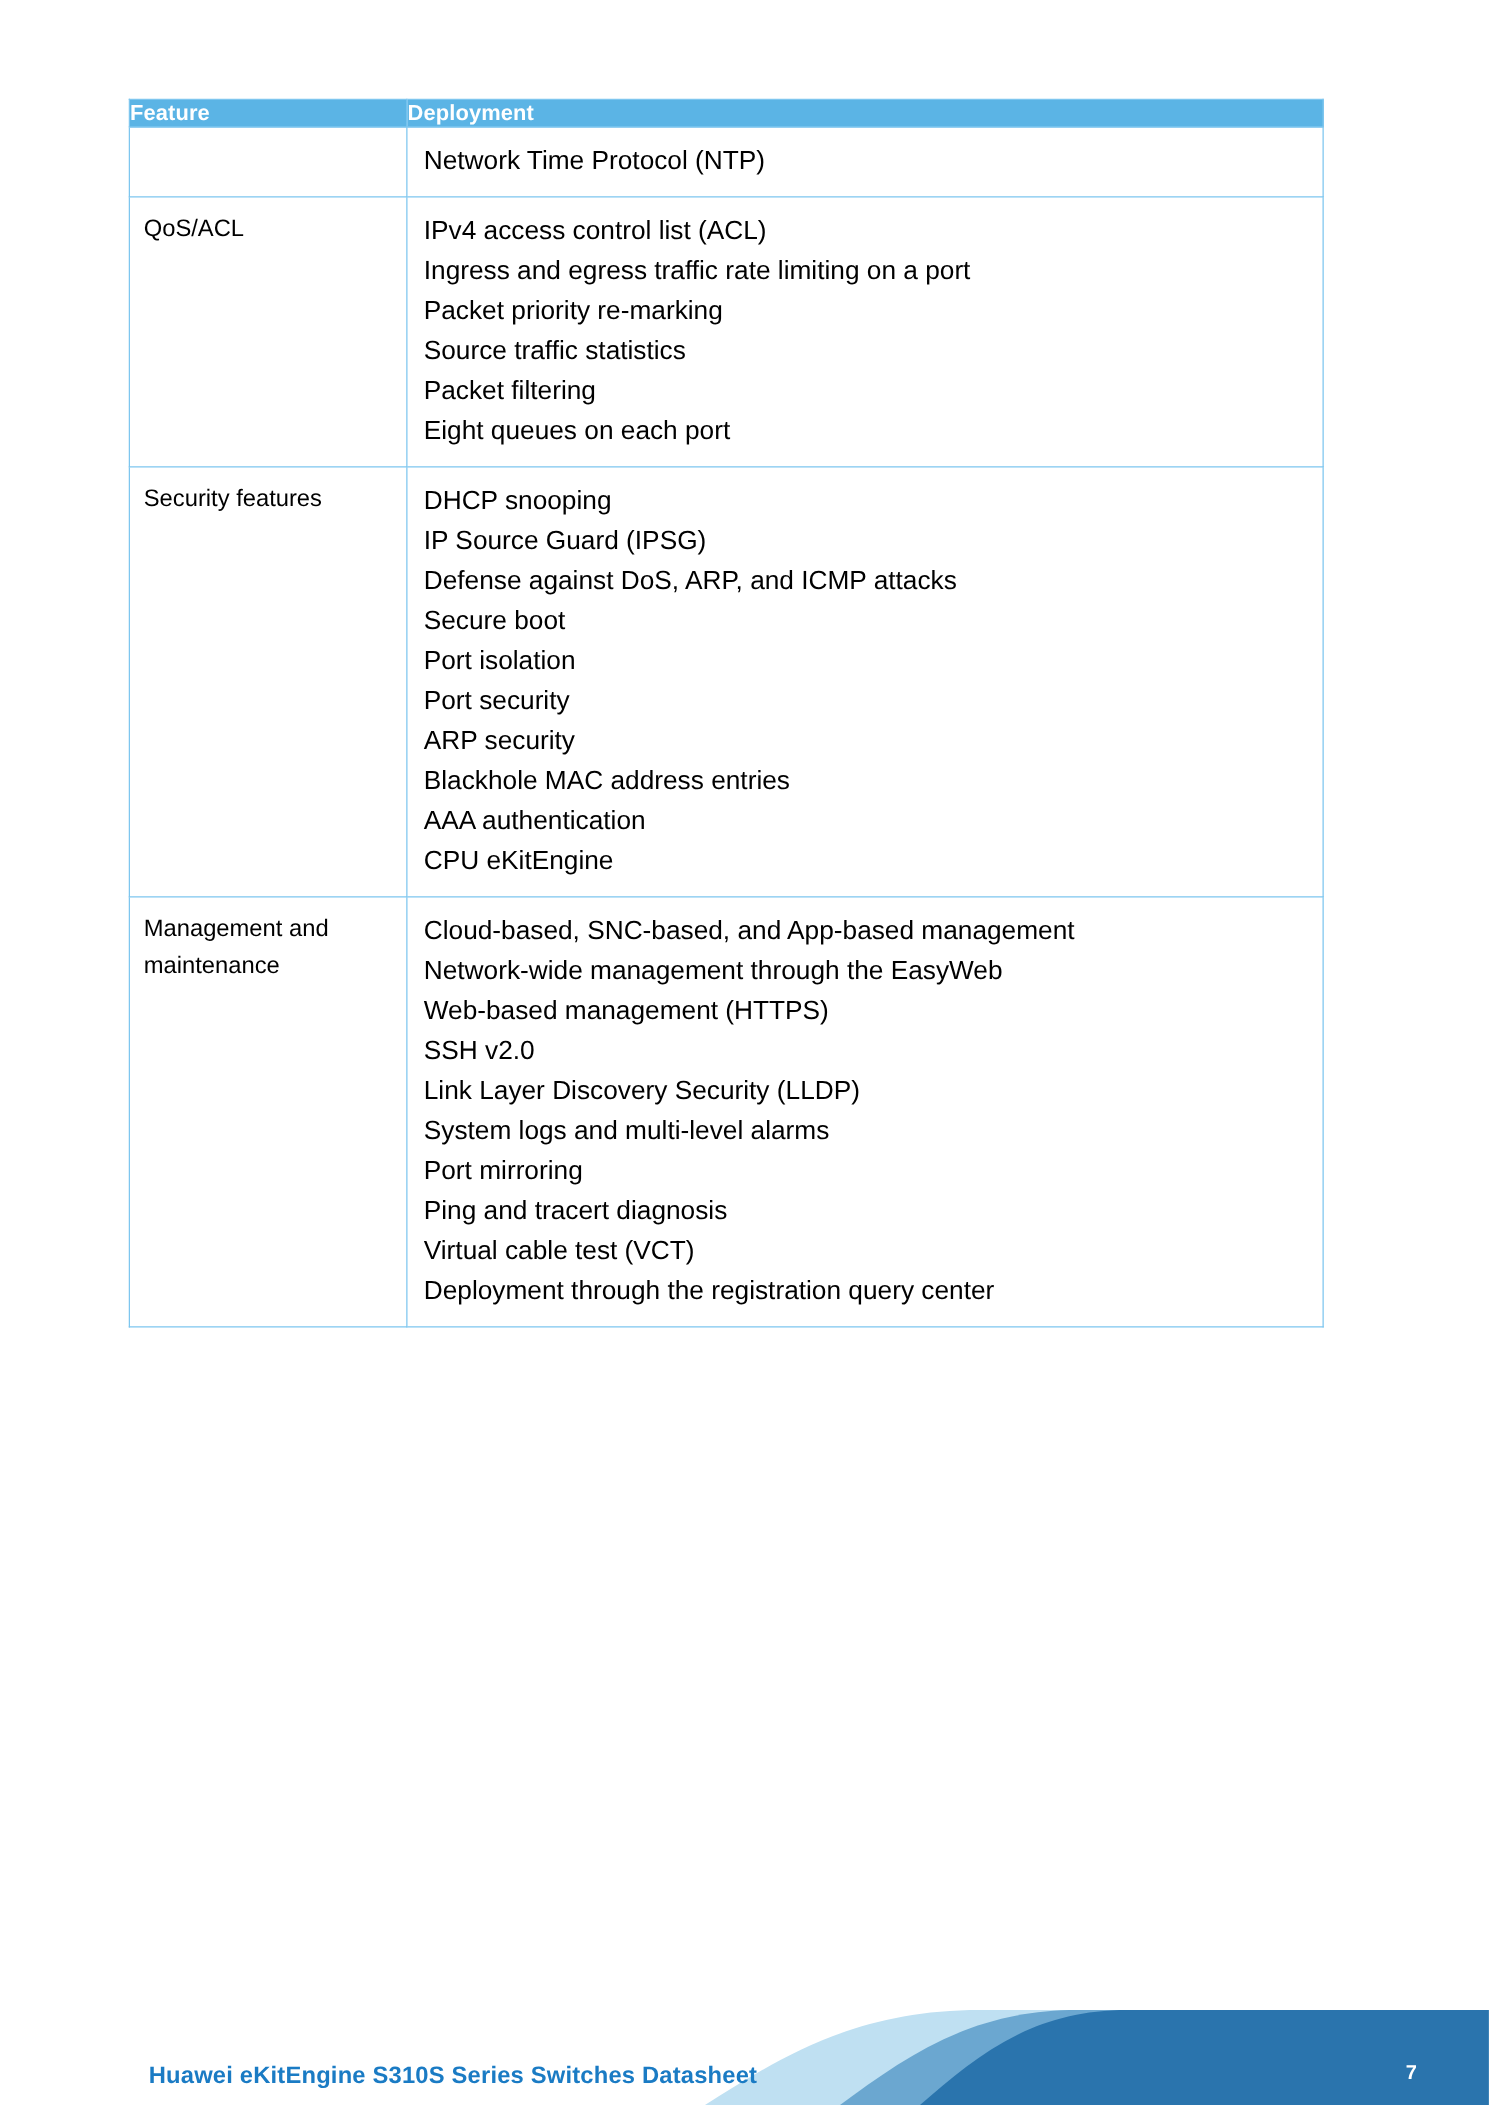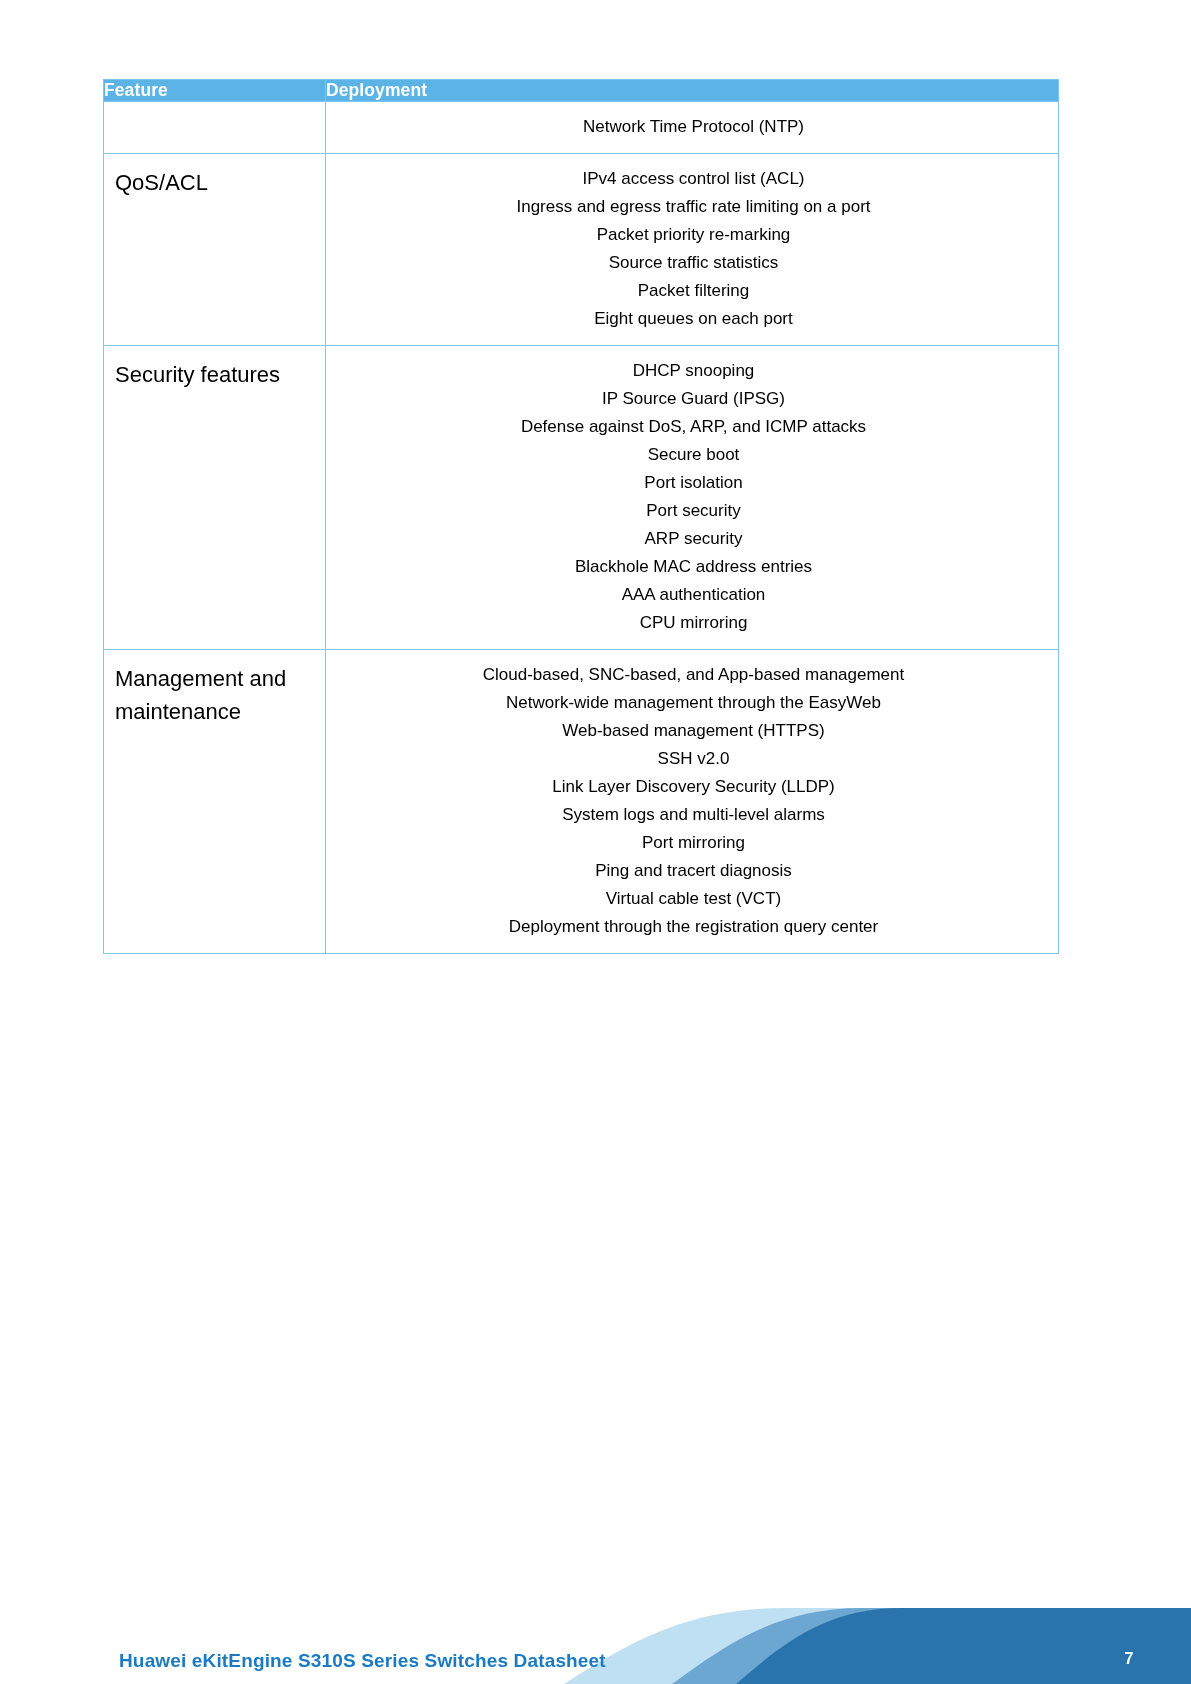--- a/index.html
+++ b/index.html
@@ -50,30 +50,29 @@
     color: #ffffff;
     font-size: 17.5px;
     font-weight: bold;
     text-align: left;
     padding: 12px 0 13px 11px;
     letter-spacing: 0.1px;
   }
 
   td.feature-cell {
     padding: 12px 10px 12px 11px;
-    font-size: 22px;
+    font-size: 19px;
     color: #000000;
     line-height: 1.55;
   }
 
   td.desc-cell {
     padding: 11px 10px 12px 13px;
-    font-size: 17px;
+    font-size: 21px;
     color: #000000;
-    text-align: center;
   }
 
   .desc-line {
     line-height: 1.0;
     padding: 5px 0 6px 0;
     white-space: nowrap;
   }
 
   .feature-line {
     line-height: 1.5;
@@ -162,21 +161,21 @@
           <td class="desc-cell">
             <div class="desc-line">DHCP snooping</div>
             <div class="desc-line">IP Source Guard (IPSG)</div>
             <div class="desc-line">Defense against DoS, ARP, and ICMP attacks</div>
             <div class="desc-line">Secure boot</div>
             <div class="desc-line">Port isolation</div>
             <div class="desc-line">Port security</div>
             <div class="desc-line">ARP security</div>
             <div class="desc-line">Blackhole MAC address entries</div>
             <div class="desc-line">AAA authentication</div>
-            <div class="desc-line">CPU mirroring</div>
+            <div class="desc-line">CPU eKitEngine</div>
           </td>
         </tr>
         <tr>
           <td class="feature-cell">
             <div class="feature-line">Management and</div>
             <div class="feature-line">maintenance</div>
           </td>
           <td class="desc-cell">
             <div class="desc-line">Cloud-based, SNC-based, and App-based management</div>
             <div class="desc-line">Network-wide management through the EasyWeb</div>

